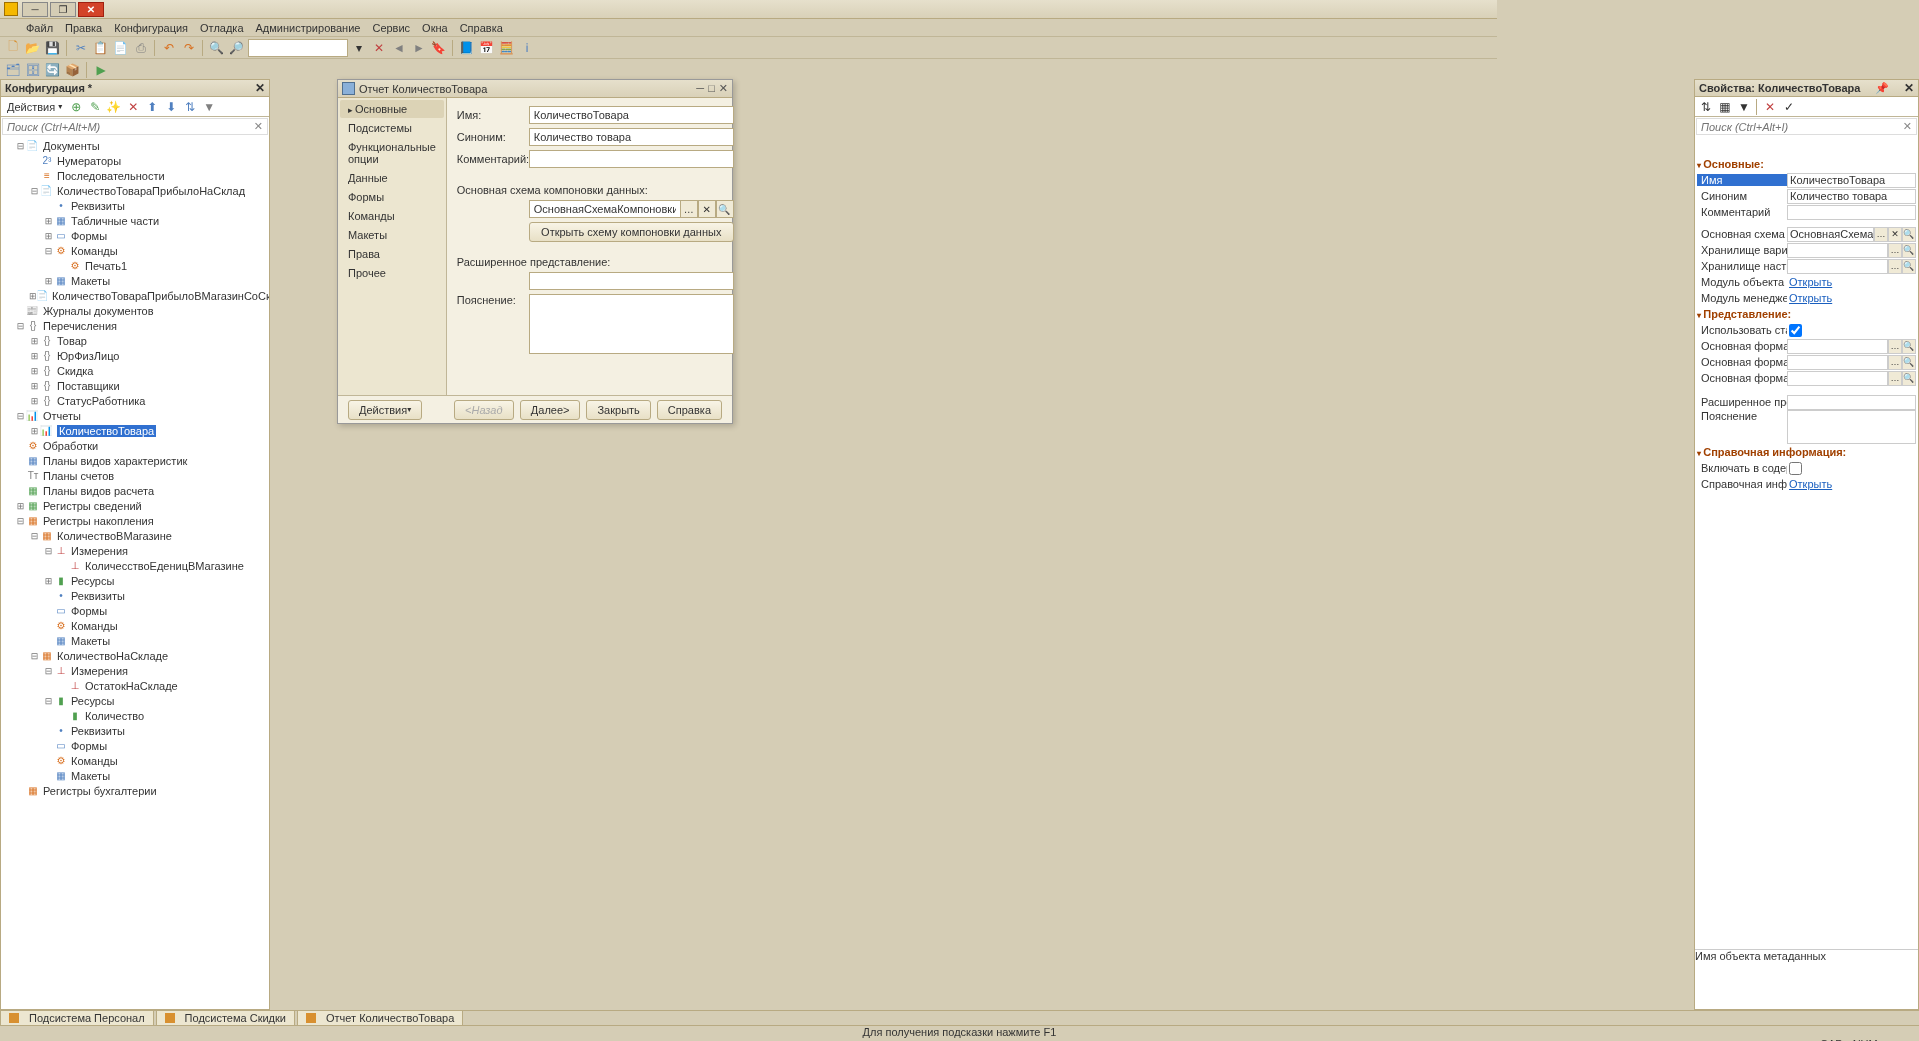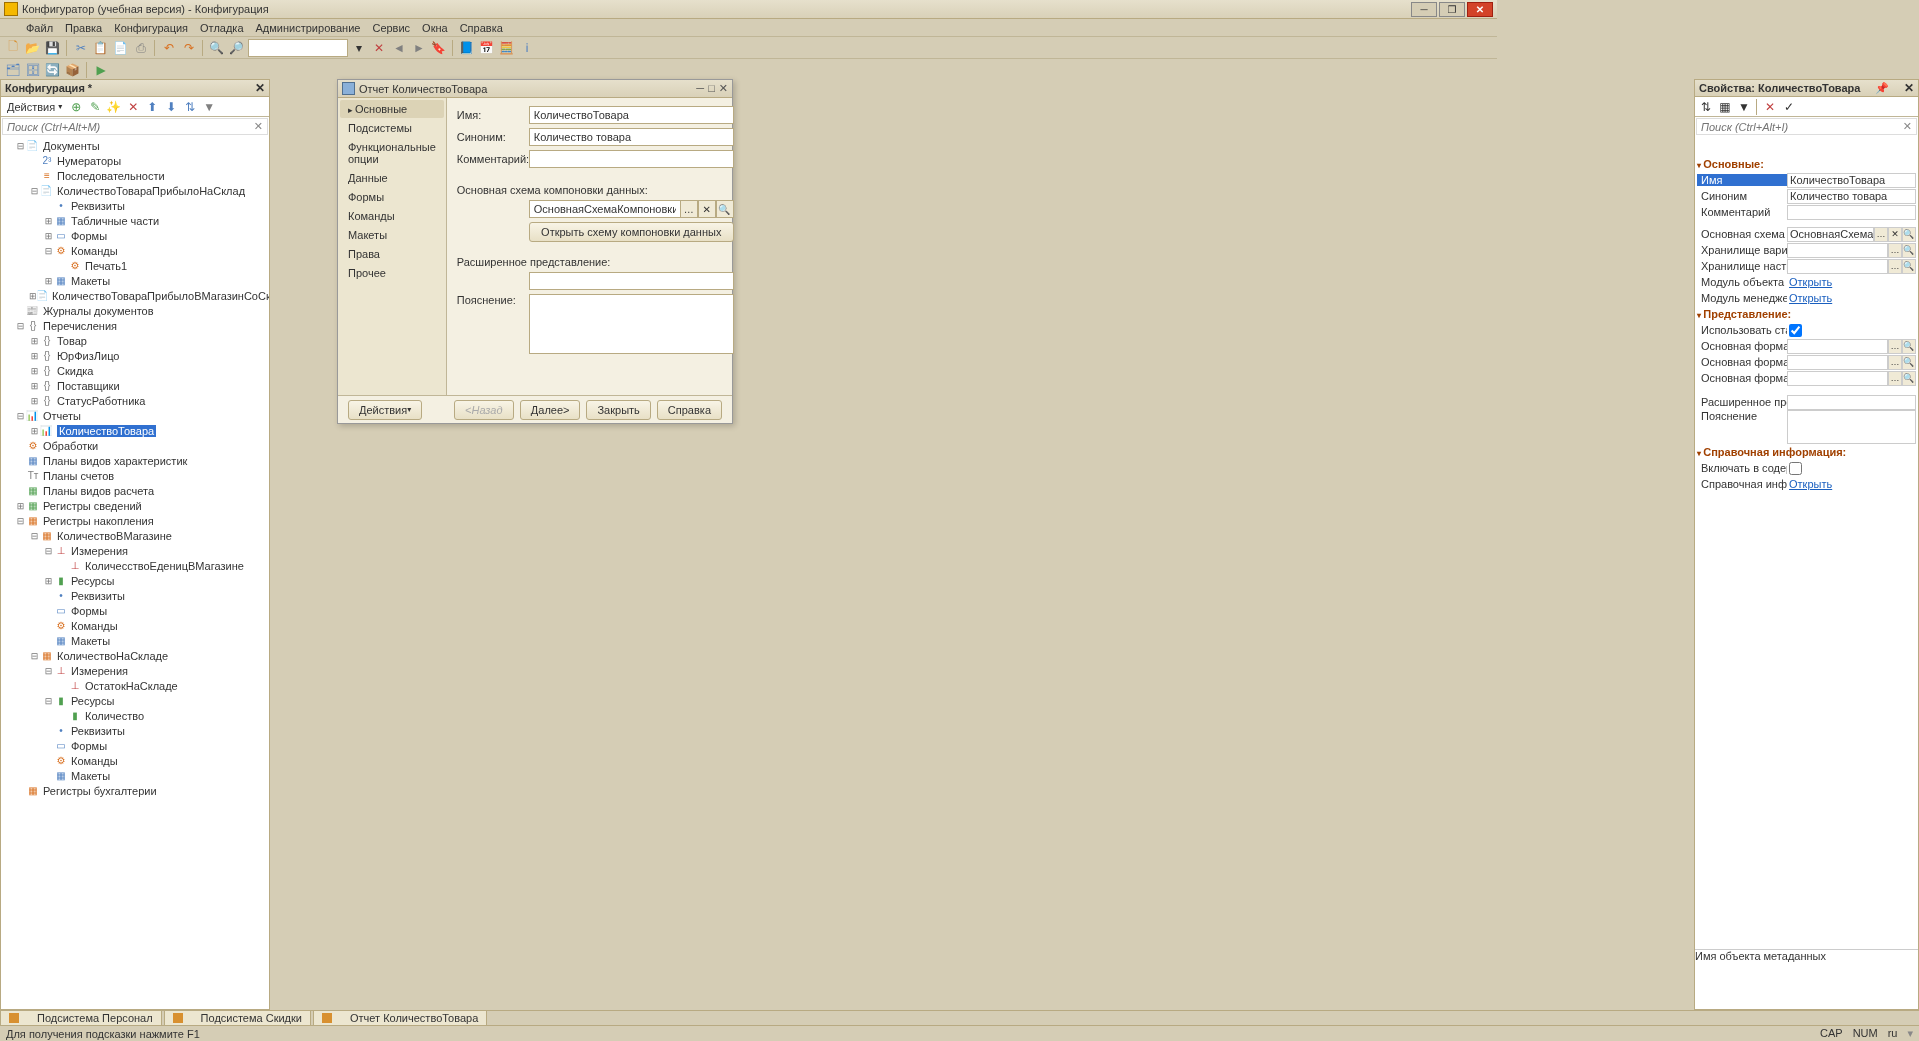--- a/index.html
+++ b/index.html
@@ -70,34 +70,33 @@
 .prop-row .pl{width:90px;padding-left:4px;white-space:nowrap;overflow:hidden;}
 .prop-row.sel .pl{background:#3070d0;color:#fff;}
 .prop-row .pv{flex:1;height:15px;border:1px solid #ccc;background:#fff;padding:0 2px;display:flex;align-items:center;overflow:hidden;white-space:nowrap;}
 .prop-row .pv.link{color:#1a5fbf;text-decoration:underline;border:none;background:transparent;cursor:pointer;}
 .prop-row .btns{display:flex;}
 .prop-row .btns span{width:14px;height:15px;border:1px solid #ccc;background:#f0ead6;display:flex;align-items:center;justify-content:center;font-size:9px;cursor:pointer;}
 .prop-row textarea{flex:1;height:34px;border:1px solid #ccc;resize:none;font-size:11px;}
 .prop-hint{position:absolute;bottom:0;left:0;right:0;height:60px;border-top:1px solid #ccc;padding:0;background:#fff;}
 
 .bottom-tabs{position:absolute;left:0;right:0;bottom:16px;height:15px;background:#d5cdb5;display:flex;align-items:center;border-top:1px solid #b8aa82;}
-.bottom-tabs .tab{padding:1px 8px;border:1px solid #b8aa82;background:#ece6d0;margin-right:2px;display:flex;align-items:center;gap:18px;cursor:pointer;font-size:10px;}
+.bottom-tabs .tab{padding:1px 8px;border:1px solid #b8aa82;background:#ece6d0;margin-right:2px;display:flex;align-items:center;gap:10px;cursor:pointer;font-size:10px;}
 .bottom-tabs .tab .ti{width:10px;height:10px;background:#d89030;}
 
-.statusbar{position:absolute;left:0;right:0;bottom:0;height:16px;background:#d5cdb5;display:flex;align-items:center;padding:0 6px;border-top:1px solid #b8aa82;font-size:10px;}
+.statusbar{position:absolute;left:0;right:0;bottom:0;height:16px;background:#d5cdb5;display:flex;align-items:center;padding:0 6px;border-top:1px solid #b8aa82;font-size:10px;flex-direction:column;}
 .statusbar .right{margin-left:auto;display:flex;gap:10px;}
 
 .c-folder{color:#d89030;}.c-blue{color:#5080c0;}.c-green{color:#50a050;}.c-red{color:#c04040;}.c-orange{color:#d87020;}.c-gray{color:#808080;}
 </style>
 </head>
 <body>
 
 <div class="titlebar">
   <div class="appicon"></div>
-  <div class="title">Конфигуратор (учебная версия) - Конфигурация</div>
   <div class="winbtns">
     <div>─</div>
     <div>❐</div>
     <div class="close">✕</div>
   </div>
 </div>
 
 <div class="menubar" id="menubar">
     <span>Файл</span>
     <span>Правка</span>

